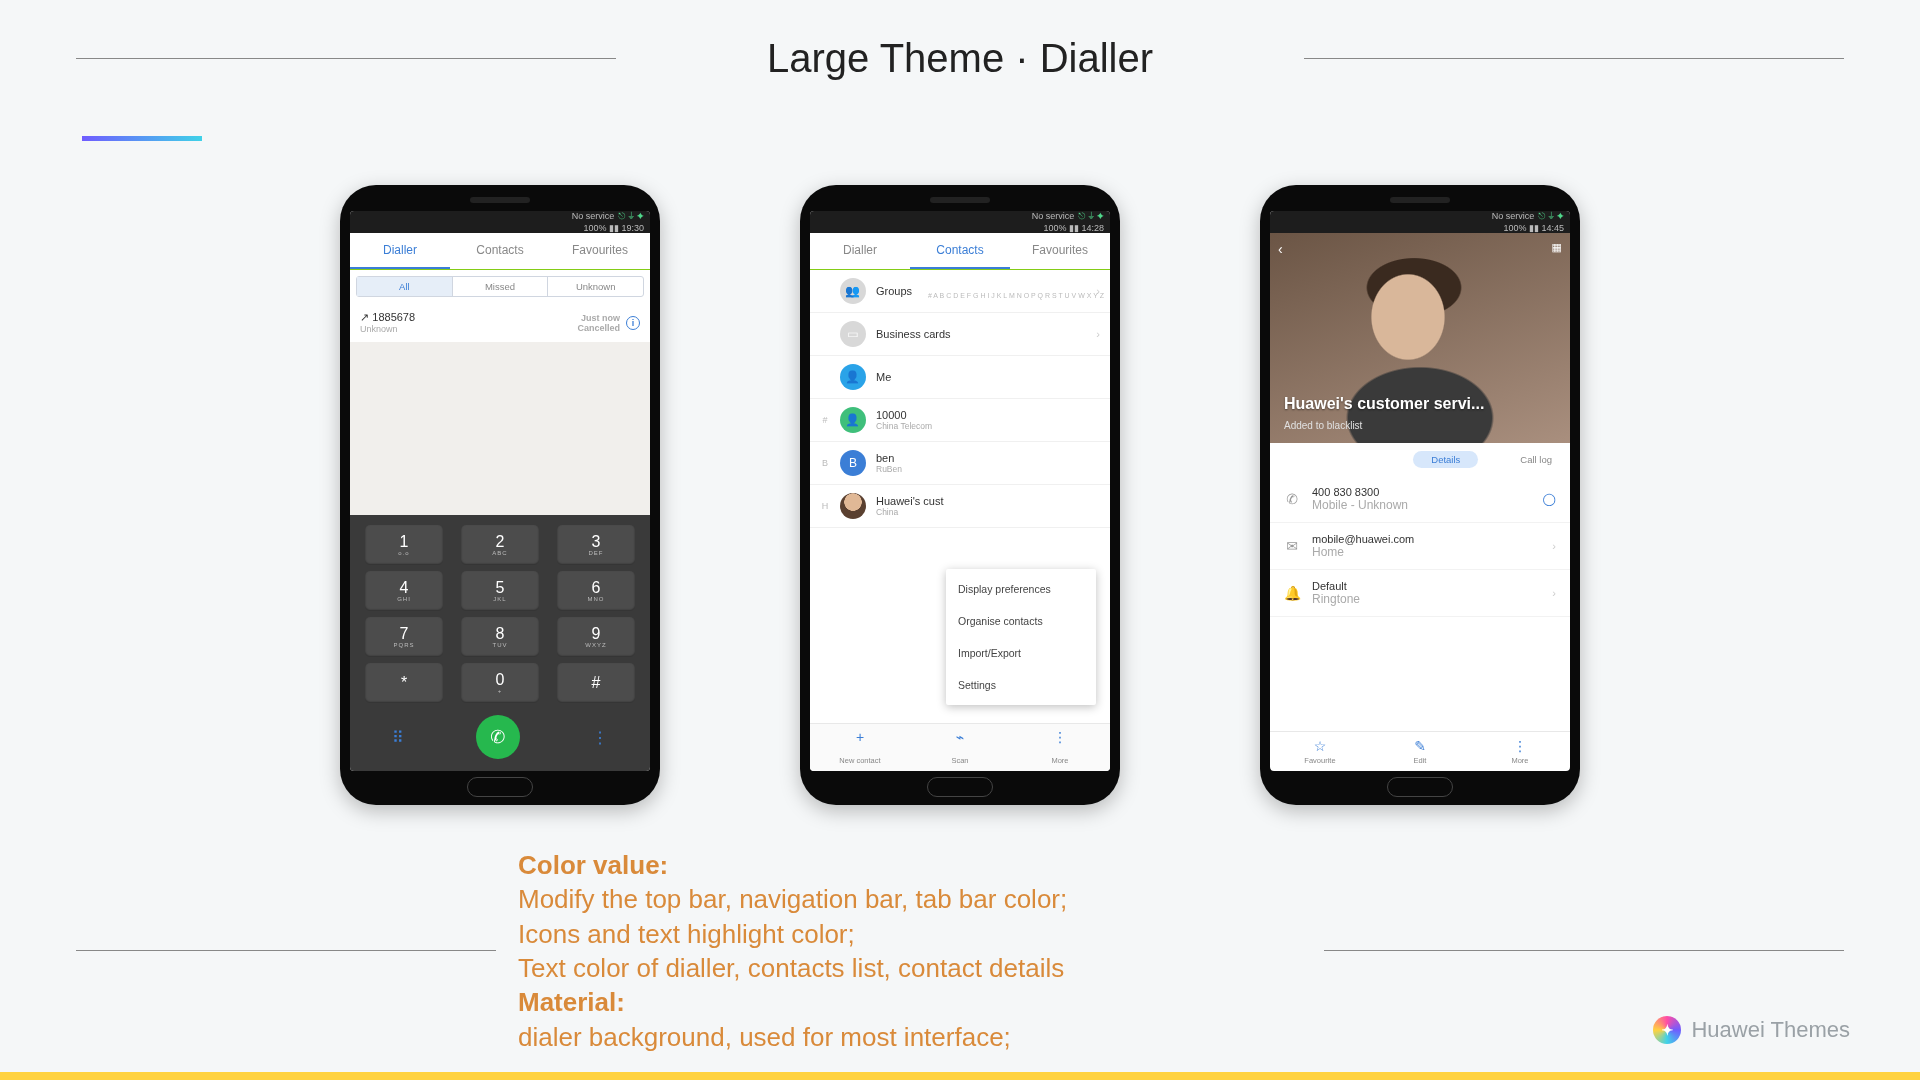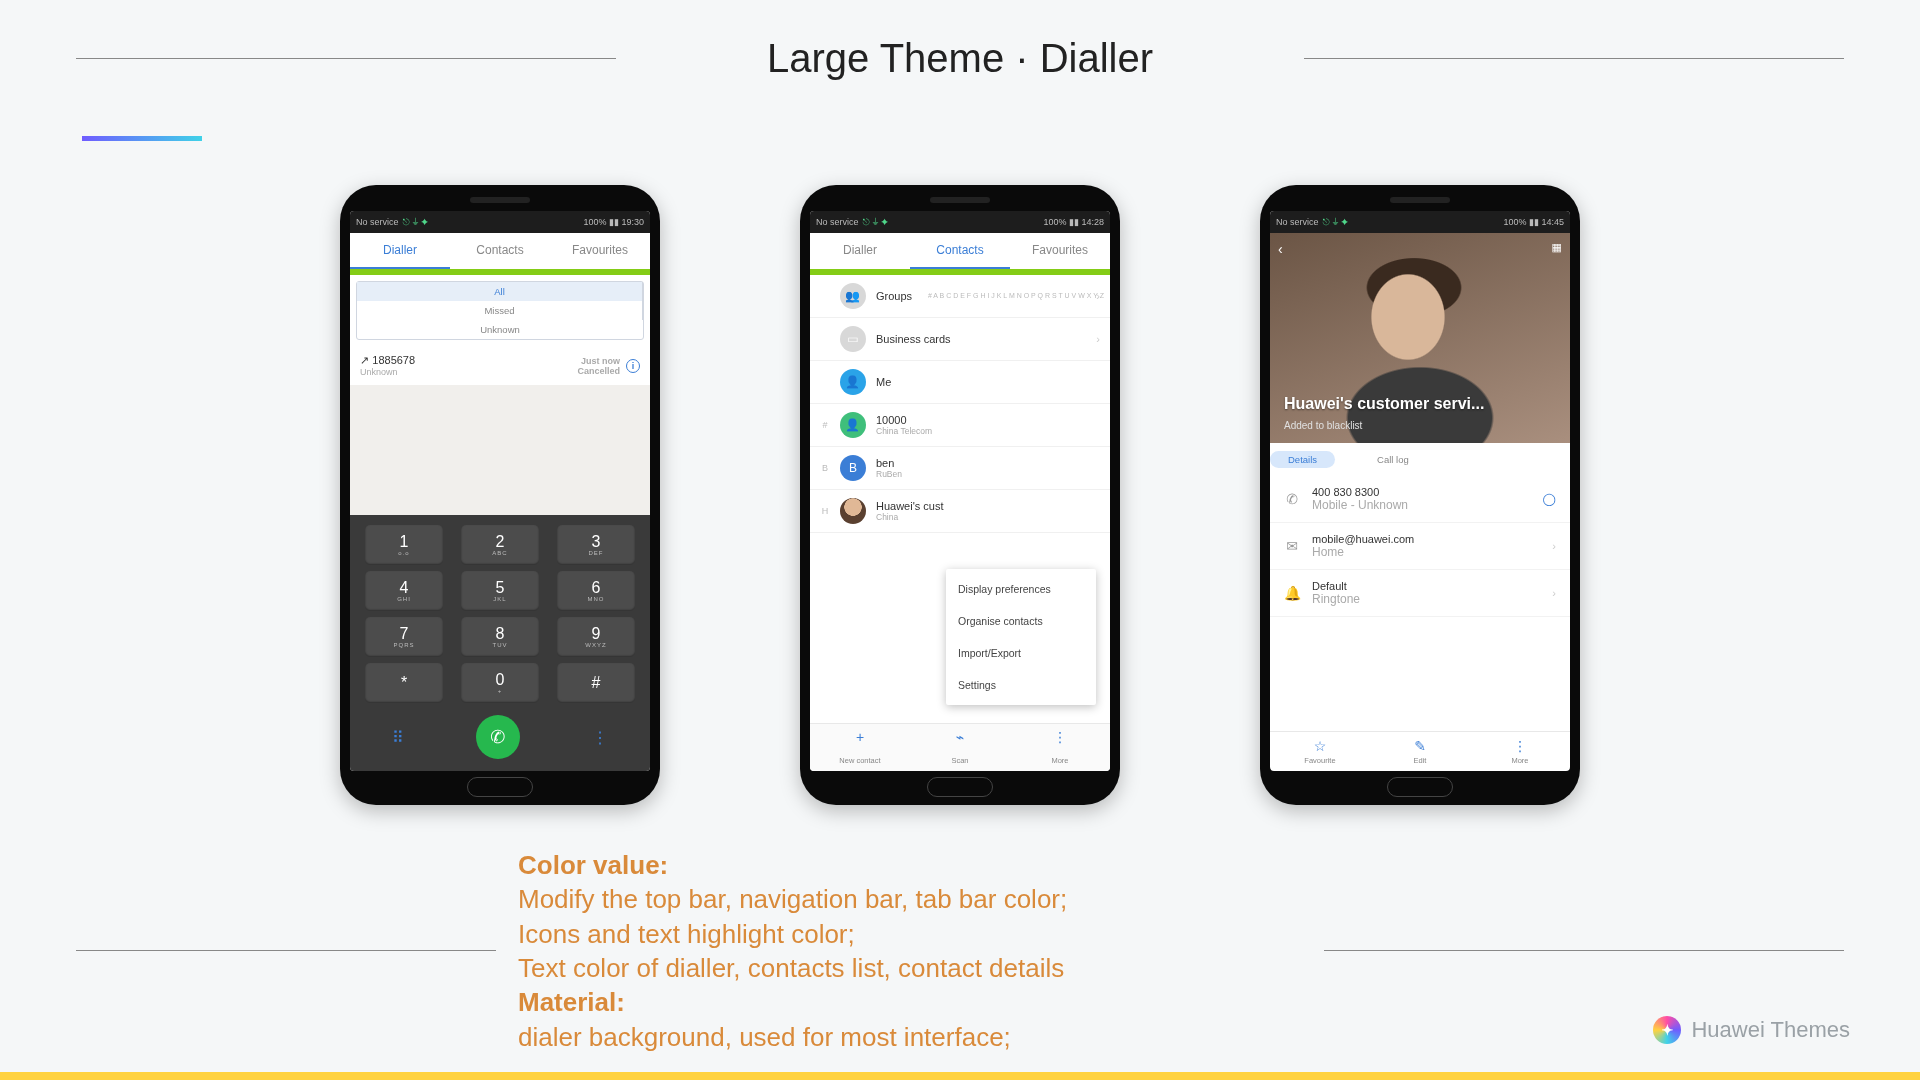--- a/index.html
+++ b/index.html
@@ -38,32 +38,32 @@
   .phone::after {
     content:""; position:absolute; bottom:8px; left:50%; transform:translateX(-50%);
     width:64px; height:18px; border:1px solid #444; border-radius:10px;
   }
   .screen {
     width:100%; height:560px; background:#fff; border-radius:4px; overflow:hidden;
     display:flex; flex-direction:column; font-size:11px; color:#666;
   }
   .statusbar {
     height:22px; background:#1d1d1d; color:#bbb; display:flex;
-    justify-content:space-between; align-items:center; padding:0 6px; font-size:9px;
+    justify-content:space-between; align-items:flex-end; padding:0 6px; font-size:9px;flex-direction:column;
   }
   .statusbar .dots { color:#4fd68a; margin-left:4px; }
   .tabs {
-    display:flex; background:#fff; border-bottom:6px solid #84cc16;
+    display:flex; background:#fff; border-bottom:1px solid #84cc16;
   }
   .tab {
     flex:1; text-align:center; padding:10px 0; color:#888; font-size:12px;
   }
   .tab.active { color:#3b7ed6; border-bottom:2px solid #3b7ed6; }
   
-  .segs { display:flex; margin:6px; border:1px solid #d0d6e0; border-radius:3px; font-size:9.5px;flex-direction:column; }
+  .segs { display:flex; margin:6px; border:1px solid #d0d6e0; border-radius:3px; font-size:9.5px; }
   .seg { flex:1; text-align:center; padding:4px 0; color:#888; border-right:1px solid #d0d6e0; }
   .seg:last-child { border-right:none; }
   .seg.active { background:#e6eef8; color:#3b7ed6; }
   .callrow { display:flex; justify-content:space-between; padding:8px 10px; font-size:10px; }
   .callrow .num { color:#333; font-size:11px; }
   .callrow .sub { color:#aaa; font-size:9px; }
   .callrow .right { text-align:right; color:#aaa; font-size:9px; display:flex; align-items:center; gap:6px;font-weight:bold;}
   .info-ic { width:14px;height:14px;border:1.5px solid #3b7ed6;border-radius:50%; color:#3b7ed6; font-size:9px; line-height:12px; text-align:center;}
   .p1-gap { flex:1; background:#f1efec; }
   .dialpad { background:#3a3a3a; padding:10px 6px; }
@@ -112,21 +112,21 @@
   .hero .qr   { position:absolute; top:8px; right:8px; font-size:11px;}
   .hero .persona {
     position:absolute; inset:0;
     background:
       radial-gradient(60px 70px at 46% 40%, #d9b79a 0 60%, transparent 62%),
       radial-gradient(130px 90px at 50% 88%, #3a3a3a 0 55%, transparent 57%),
       radial-gradient(80px 50px at 48% 26%, #3a2a1f 0 58%, transparent 60%);
   }
   .hero .name { position:absolute; left:14px; bottom:30px; font-size:16px; font-weight:600; text-shadow:0 1px 2px rgba(0,0,0,.5);}
   .hero .subn { position:absolute; left:14px; bottom:12px; font-size:10px; color:#e0e0e0;}
-  .pill-row { display:flex; justify-content:flex-start; gap:24px; padding:8px 0; }
+  .pill-row { display:flex; justify-content:flex-end; gap:24px; padding:8px 0; }
   .pill { padding:3px 18px; border-radius:10px; font-size:9.5px; color:#888;}
   .pill.active { background:#d7e7fb; color:#3b7ed6; }
   .d-item { display:flex; align-items:center; padding:10px 14px; border-bottom:1px solid #f2f2f2; gap:12px; }
   .d-item .ic { color:#999; font-size:14px; width:16px; text-align:center;}
   .d-item .txt .t { color:#333; font-size:11px; }
   .d-item .txt .s { color:#aaa; font-size:12px; }
   .d-item .r { margin-left:auto; color:#3b7ed6; font-size:12px;}
   .d-item .rg { margin-left:auto; color:#ccc; font-size:11px;}
   .p3-toolbar { display:flex; border-top:1px solid #e8e8e8; margin-top:auto; }
   .p3-toolbar .bt { flex:1; text-align:center; padding:6px 0; }

